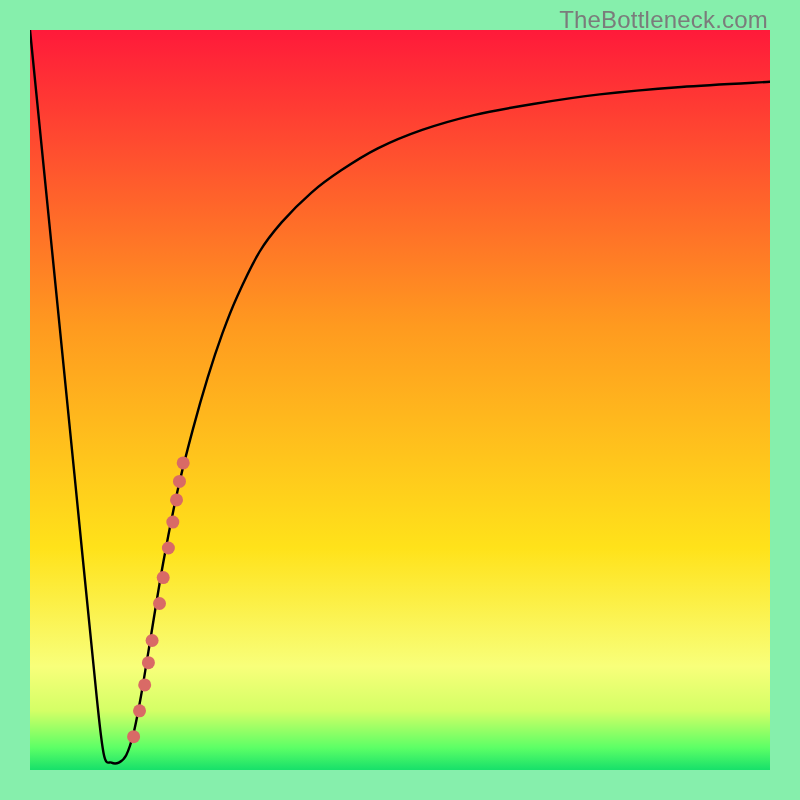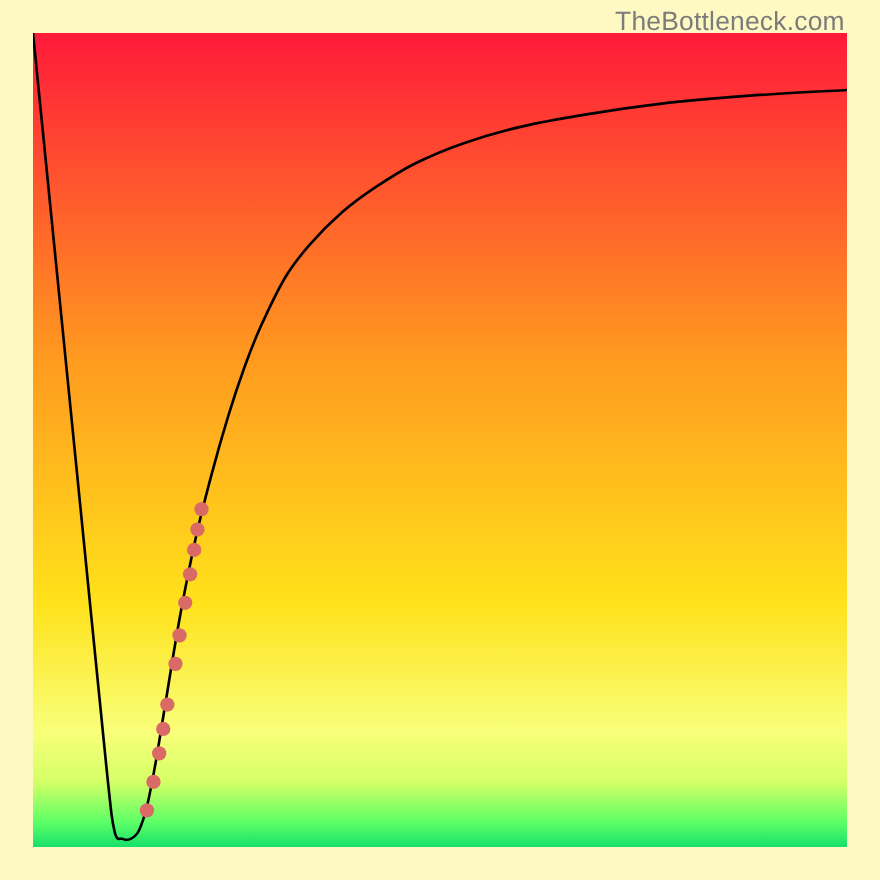--- a/index.html
+++ b/index.html
@@ -8,21 +8,21 @@
     width: 800px;
     height: 800px;
     overflow: hidden;
     background: #000;
     font-family: Arial, Helvetica, sans-serif;
   }
   .frame {
     position: relative;
     width: 800px;
     height: 800px;
-    background: #fef9c3;
+    background: #86efac;
   }
   .plot {
     position: absolute;
     left: 30px;
     top: 30px;
     width: 740px;
     height: 740px;
     overflow: hidden;
   }
   .watermark {

